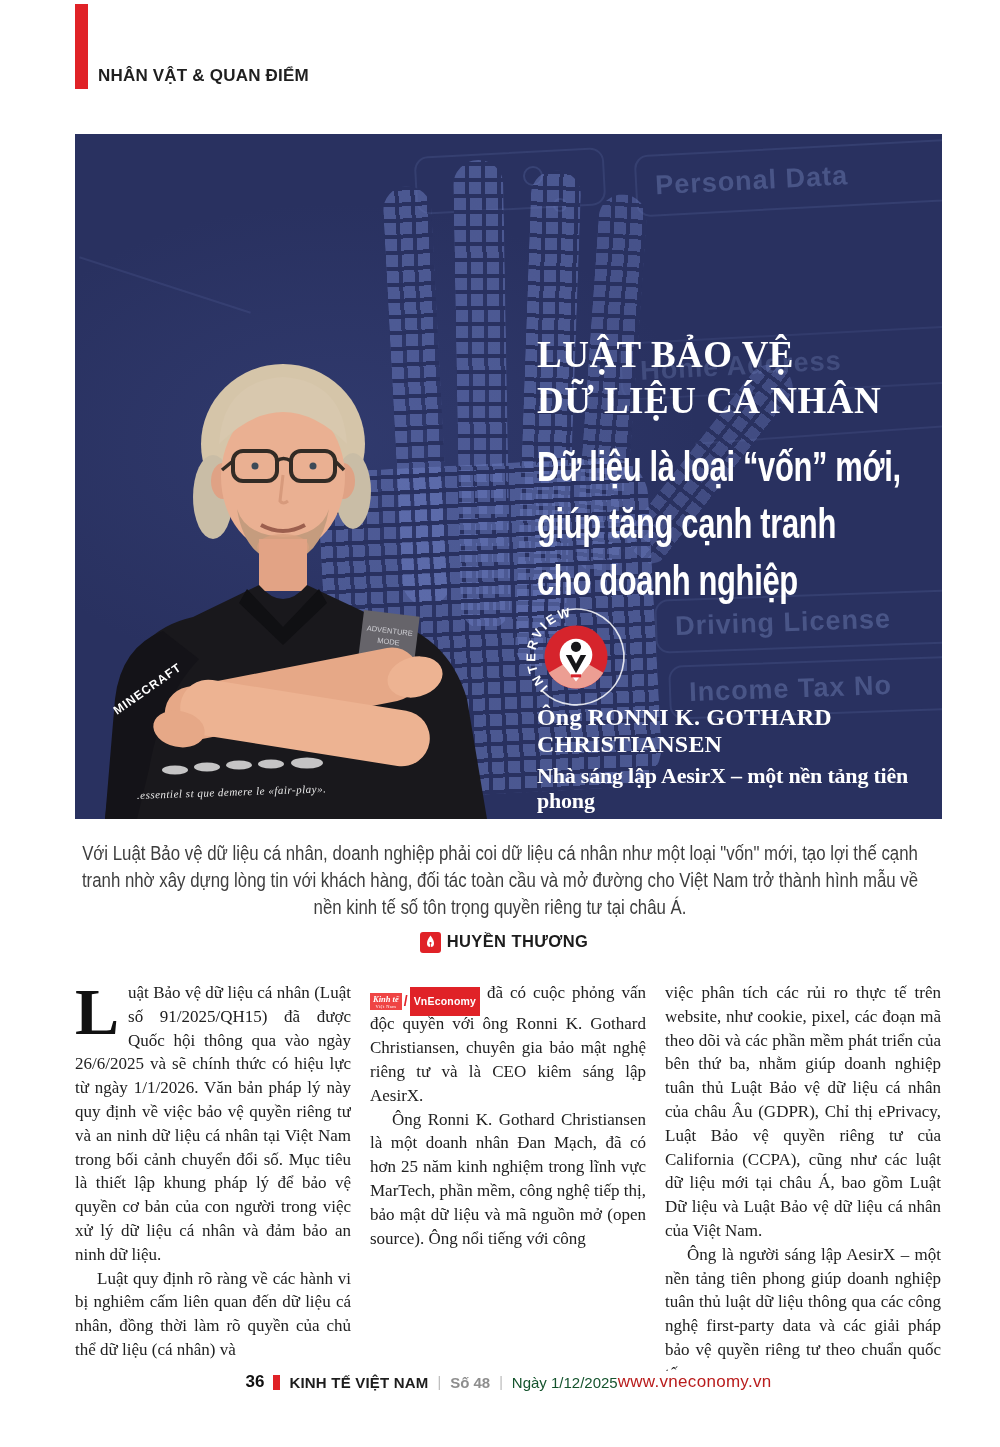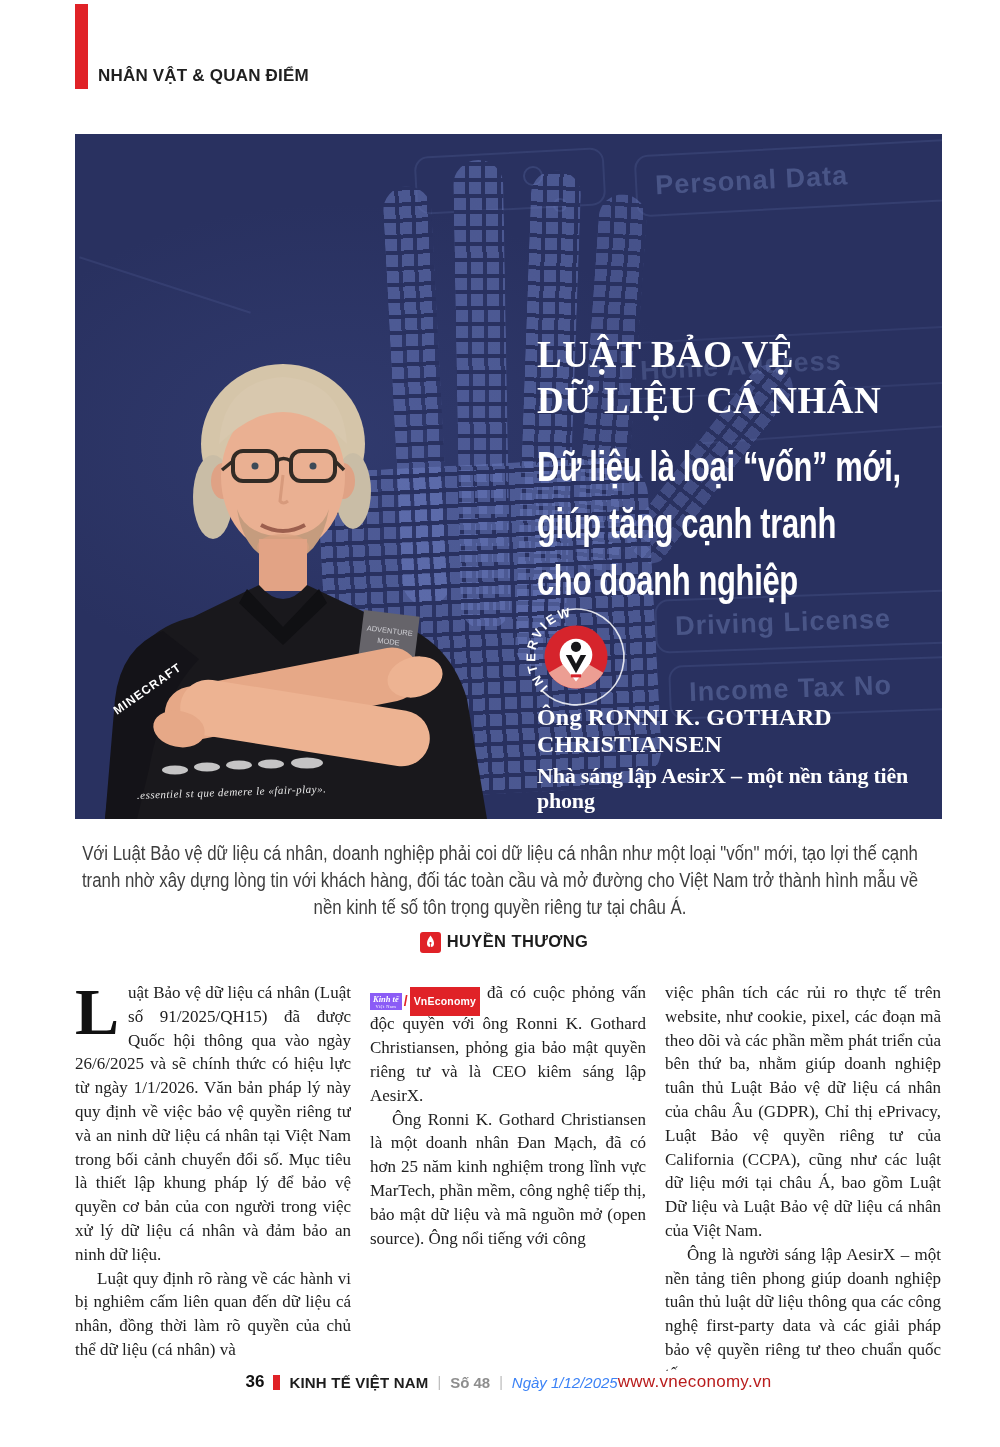--- a/index.html
+++ b/index.html
@@ -56,36 +56,36 @@
   
   .article { position:absolute; left:75px; top:977px; width:867px; display:flex; gap:19px; }
   .col { width:276px; height:390px; overflow:hidden;
          font-family:"Liberation Serif", serif; font-size:17px; line-height:23.8px; color:#212121; text-align:justify; }
   .col p { margin:0; }
   .col p + p { text-indent:22px; }
   .dropcap { float:left; font-family:"Liberation Serif", serif; font-weight:700; font-size:66px; line-height:52px;
              margin:5px 9px 0 0; color:#111; }
 
   .brand { display:inline-flex; align-items:center; gap:2px; transform:translateY(4px); }
-  .kt-box { background:#8b5cf6; color:#fff; padding:2px 3px 1px 3px; display:inline-flex; flex-direction:column; align-items:center; line-height:1; }
+  .kt-box { background:#ef4444; color:#fff; padding:2px 3px 1px 3px; display:inline-flex; flex-direction:column; align-items:center; line-height:1; }
   .kt-box .l1 { font-family:"Liberation Serif", serif; font-style:italic; font-weight:700; font-size:8.5px; }
   .kt-box .l2 { font-size:4.5px; letter-spacing:.4px; margin-top:1px; }
   .brand .slash { color:#e02227; font-weight:700; font-size:14px; font-family:"Liberation Sans", sans-serif; }
   .vne-box { background:#e02227; color:#fff; font-weight:700; font-size:10.5px; padding:3px 4px; letter-spacing:.2px;
              font-family:"Liberation Sans", sans-serif; }
 
   
   .footer { position:absolute; left:75px; top:1368px; width:867px; display:flex; justify-content:center; align-items:center; }
   .footer-left { display:flex; align-items:center; gap:9px; }
   .pg-num { font-size:17px; font-weight:700; color:#111; }
   .ft-bar { width:7px; height:15px; background:#e02227; }
   .ft-mag { font-size:15px; font-weight:700; color:#1d1d1d; letter-spacing:.2px; }
   .ft-sep { color:#b9b9b9; font-size:14px; }
   .ft-issue { font-size:15px; font-weight:700; color:#8e8e8e; }
-  .ft-date { font-size:15px; color:#3b82f6;font-style:italic; }
+  .ft-date { font-size:15px; color:#14532d; }
   .ft-site { font-size:17px; color:#b91c1c; letter-spacing:.3px; text-decoration:none; }
 </style>
 </head>
 <body>
 
 <div class="page">
 
   <div class="section-bar"></div>
   <div class="section-label">NHÂN VẬT &amp; QUAN ĐIỂM</div>
 
@@ -227,21 +227,21 @@
 
     <div class="col">
       <p>
         <span class="brand">
             <span class="kt-box">
               <span class="l1">Kinh tế</span>
               <span class="l2">Việt Nam</span>
             </span>
             <span class="slash">/</span>
             <span class="vne-box">VnEconomy</span>
-          </span><span> đã có cuộc phỏng vấn độc quyền với ông Ronni K. Gothard Christiansen, phỏng gia bảo mật quyền riêng tư và là CEO kiêm sáng lập AesirX.</span>
+          </span><span> đã có cuộc phỏng vấn độc quyền với ông Ronni K. Gothard Christiansen, chuyên gia bảo mật nghệ riêng tư và là CEO kiêm sáng lập AesirX.</span>
       </p>
       <p>Ông Ronni K. Gothard Christiansen là một doanh nhân Đan Mạch, đã có hơn 25 năm kinh nghiệm trong lĩnh vực MarTech, phần mềm, công nghệ tiếp thị, bảo mật dữ liệu và mã nguồn mở (open source). Ông nổi tiếng với công</p>
     </div>
 
     <div class="col">
       <p>việc phân tích các rủi ro thực tế trên website, như cookie, pixel, các đoạn mã theo dõi và các phần mềm phát triển của bên thứ ba, nhằm giúp doanh nghiệp tuân thủ Luật Bảo vệ dữ liệu cá nhân của châu Âu (GDPR), Chỉ thị ePrivacy, Luật Bảo vệ quyền riêng tư của California (CCPA), cũng như các luật dữ liệu mới tại châu Á, bao gồm Luật Dữ liệu và Luật Bảo vệ dữ liệu cá nhân của Việt Nam.</p>
       <p>Ông là người sáng lập AesirX – một nền tảng tiên phong giúp doanh nghiệp tuân thủ luật dữ liệu thông qua các công nghệ first-party data và các giải pháp bảo vệ quyền riêng tư theo chuẩn quốc tế.</p>
     </div>
   </div>
 

